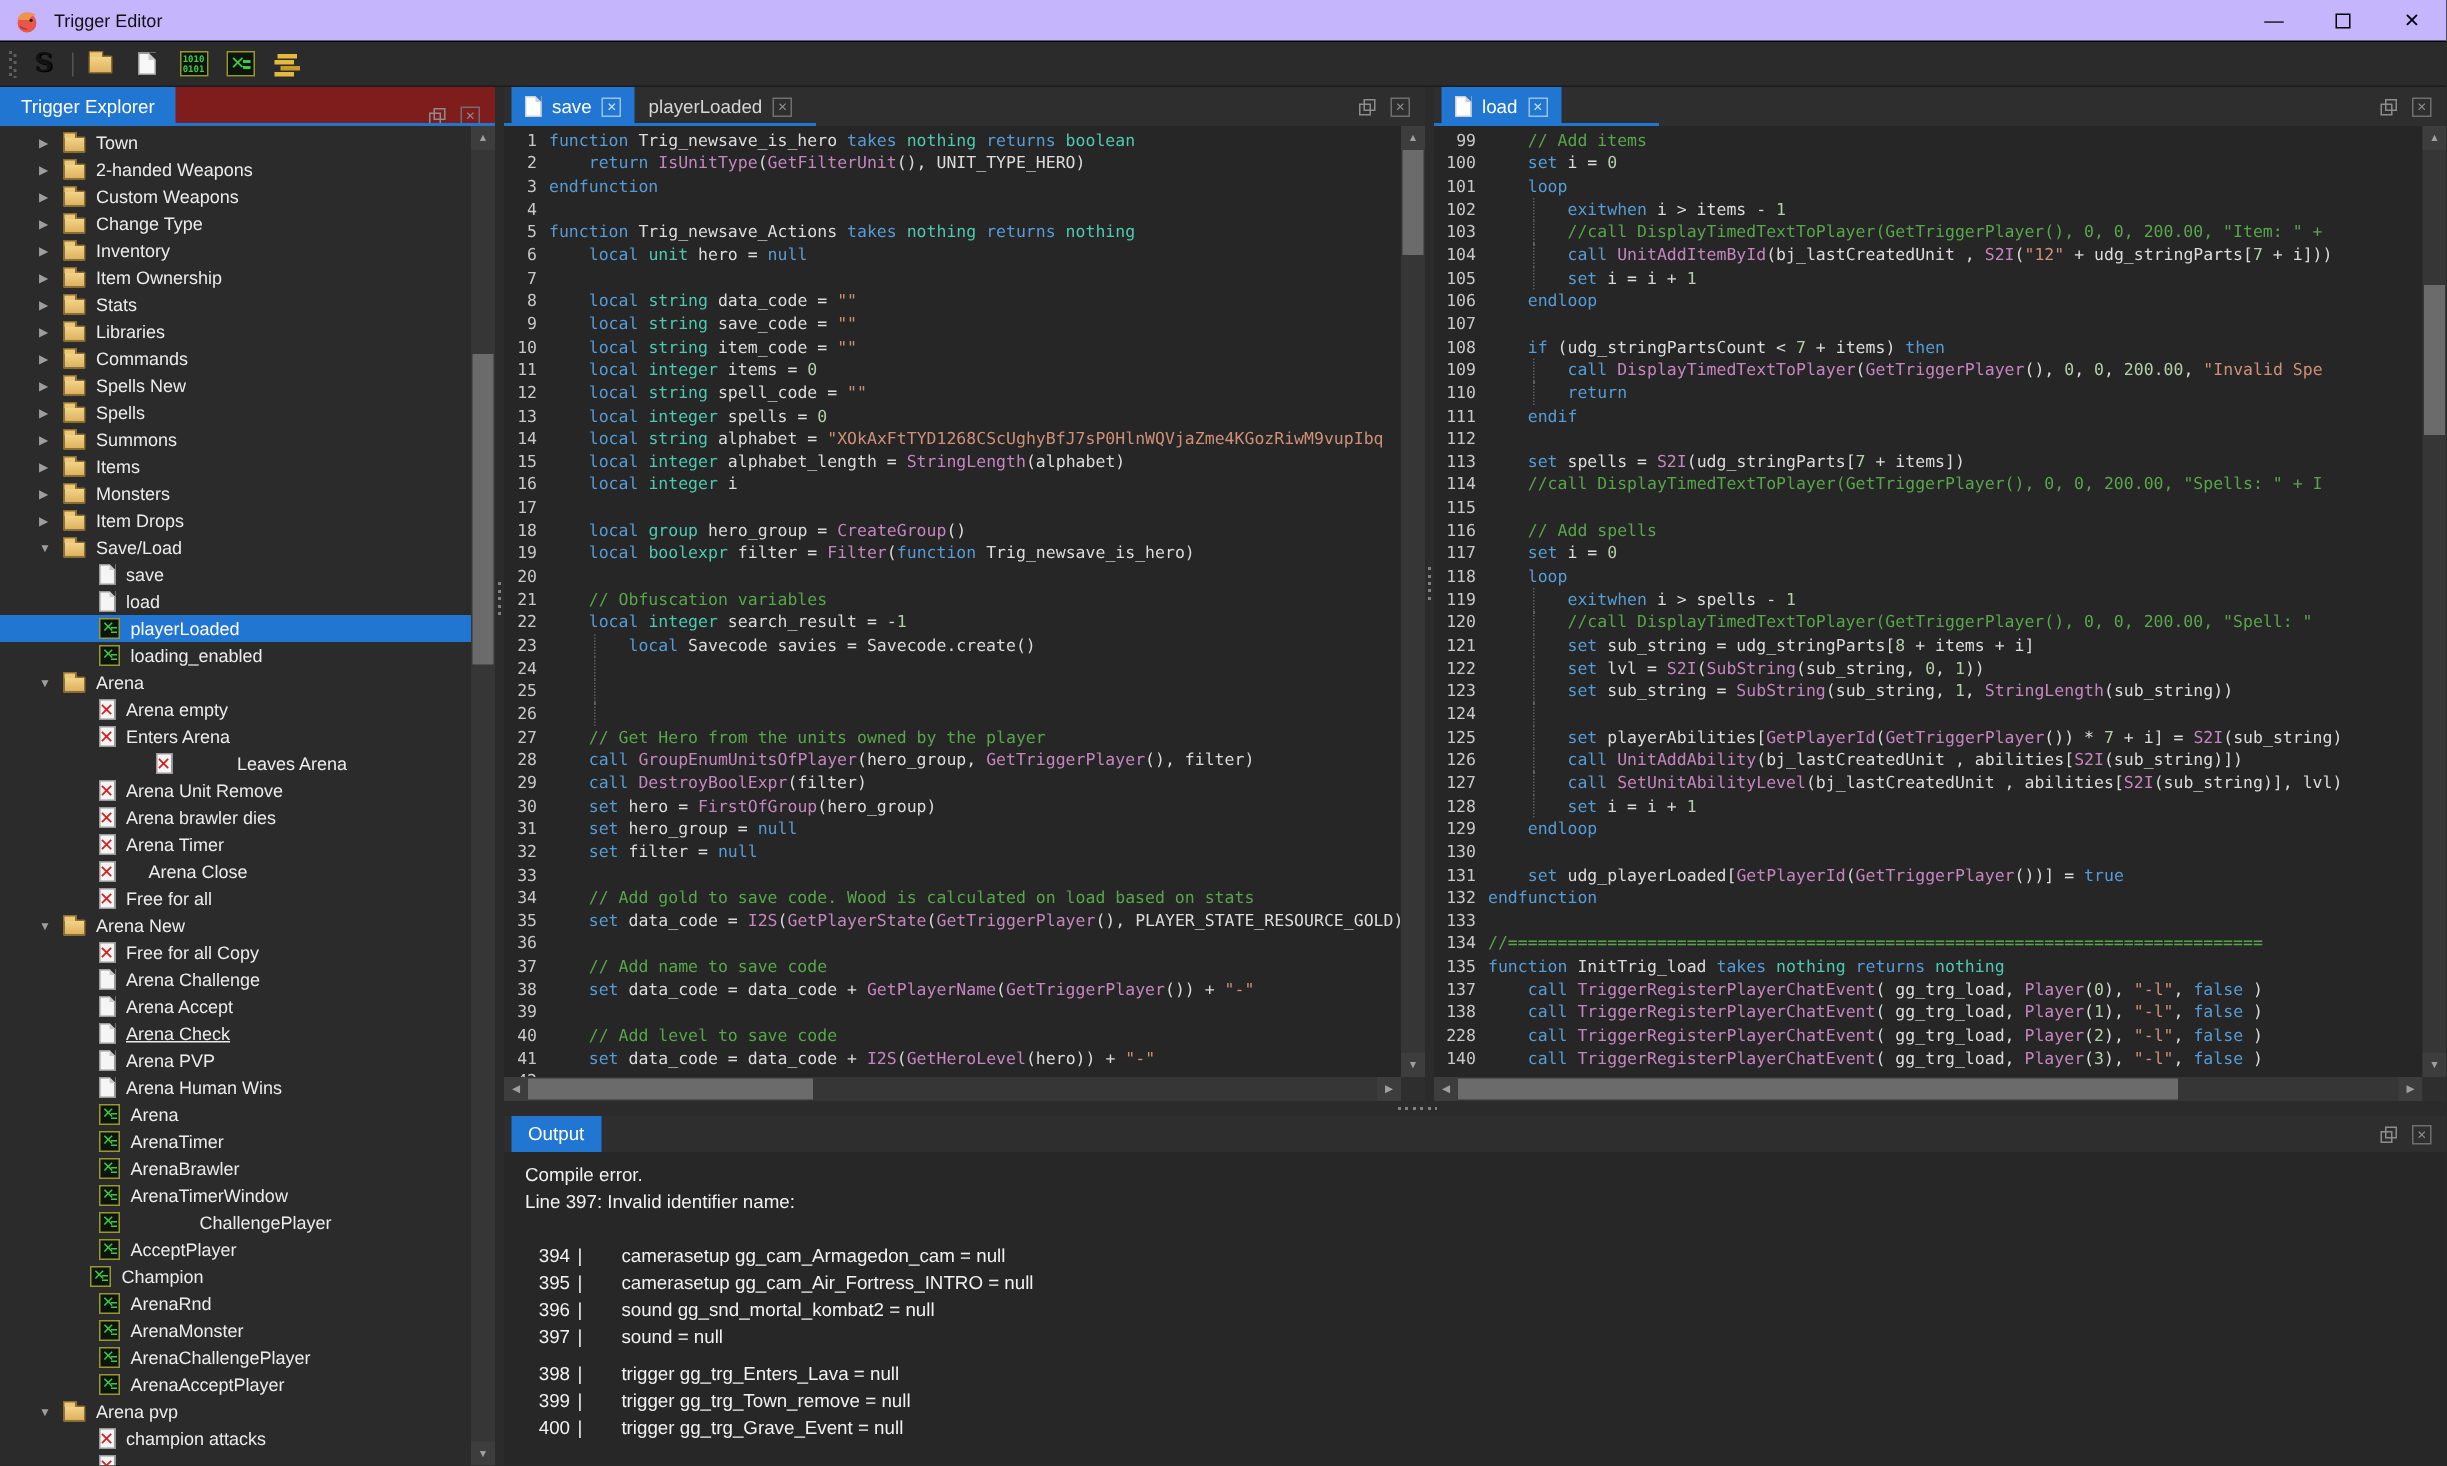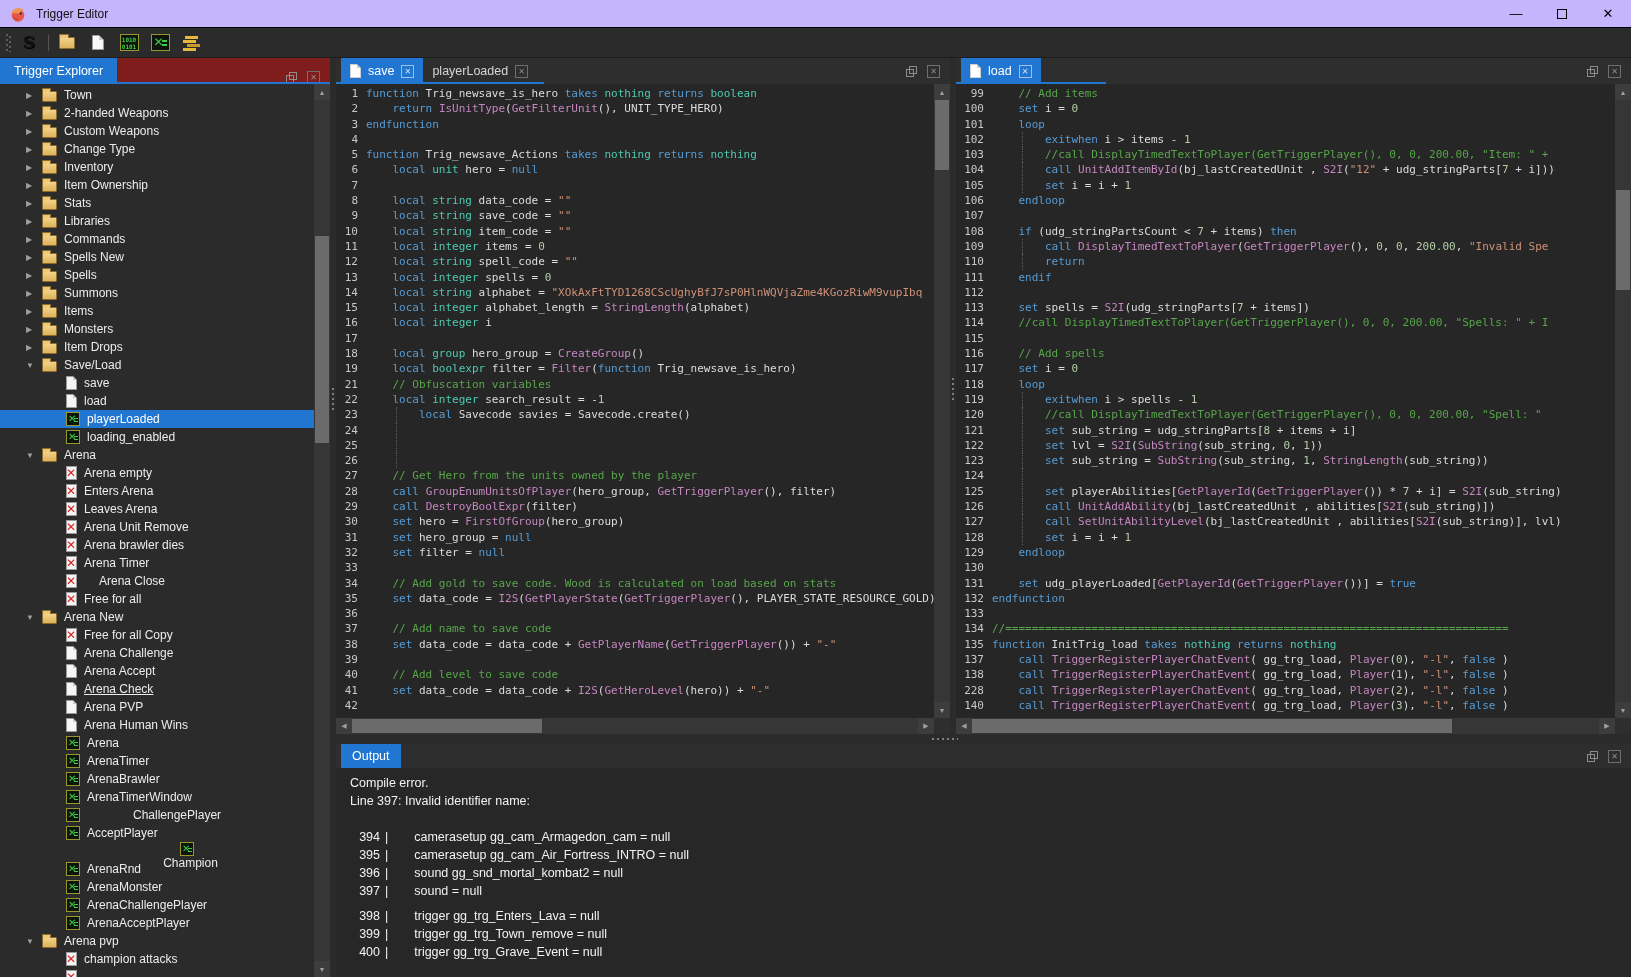--- a/index.html
+++ b/index.html
@@ -272,21 +272,21 @@
       <span class="tlabel">Arena</span>
     </div>
     <div class="trow" style="padding-left: 66px;">
       <span class="ticon xdoc"></span>
       <span class="tlabel">Arena empty</span>
     </div>
     <div class="trow" style="padding-left: 66px;">
       <span class="ticon xdoc"></span>
       <span class="tlabel">Enters Arena</span>
     </div>
-    <div class="trow" style="padding-left: 66px;">
+    <div class="trow" style="padding-left: 104px; gap: 36px;">
       <span class="ticon xdoc"></span>
       <span class="tlabel">Leaves Arena</span>
     </div>
     <div class="trow" style="padding-left: 66px;">
       <span class="ticon xdoc"></span>
       <span class="tlabel">Arena Unit Remove</span>
     </div>
     <div class="trow" style="padding-left: 66px;">
       <span class="ticon xdoc"></span>
       <span class="tlabel">Arena brawler dies</span>
@@ -349,21 +349,21 @@
       <span class="tlabel">ArenaTimerWindow</span>
     </div>
     <div class="trow" style="padding-left: 66px; gap: 46px;">
       <span class="ticon script"></span>
       <span class="tlabel">ChallengePlayer</span>
     </div>
     <div class="trow" style="padding-left: 66px;">
       <span class="ticon script"></span>
       <span class="tlabel">AcceptPlayer</span>
     </div>
-    <div class="trow" style="padding-left: 60px; flex-direction: column;">
+    <div class="trow" style="padding-left: 60px;">
       <span class="ticon script"></span>
       <span class="tlabel">Champion</span>
     </div>
     <div class="trow" style="padding-left: 66px;">
       <span class="ticon script"></span>
       <span class="tlabel">ArenaRnd</span>
     </div>
     <div class="trow" style="padding-left: 66px;">
       <span class="ticon script"></span>
       <span class="tlabel">ArenaMonster</span>
@@ -431,20 +431,21 @@
       <div class="cl"><span class="ln">10</span><span class="lt">    <span class="tok-k">local</span> <span class="tok-t">string</span> item_code = <span class="tok-s">""</span></span></div>
       <div class="cl"><span class="ln">11</span><span class="lt">    <span class="tok-k">local</span> <span class="tok-t">integer</span> items = <span class="tok-n">0</span></span></div>
       <div class="cl"><span class="ln">12</span><span class="lt">    <span class="tok-k">local</span> <span class="tok-t">string</span> spell_code = <span class="tok-s">""</span></span></div>
       <div class="cl"><span class="ln">13</span><span class="lt">    <span class="tok-k">local</span> <span class="tok-t">integer</span> spells = <span class="tok-n">0</span></span></div>
       <div class="cl"><span class="ln">14</span><span class="lt">    <span class="tok-k">local</span> <span class="tok-t">string</span> alphabet = <span class="tok-s">"XOkAxFtTYD1268CScUghyBfJ7sP0HlnWQVjaZme4KGozRiwM9vupIbq</span></span></div>
       <div class="cl"><span class="ln">15</span><span class="lt">    <span class="tok-k">local</span> <span class="tok-t">integer</span> alphabet_length = <span class="tok-f">StringLength</span>(alphabet)</span></div>
       <div class="cl"><span class="ln">16</span><span class="lt">    <span class="tok-k">local</span> <span class="tok-t">integer</span> i</span></div>
       <div class="cl"><span class="ln">17</span><span class="lt"></span></div>
       <div class="cl"><span class="ln">18</span><span class="lt">    <span class="tok-k">local</span> <span class="tok-t">group</span> hero_group = <span class="tok-f">CreateGroup</span>()</span></div>
       <div class="cl"><span class="ln">19</span><span class="lt">    <span class="tok-k">local</span> <span class="tok-t">boolexpr</span> filter = <span class="tok-f">Filter</span>(<span class="tok-k">function</span> Trig_newsave_is_hero)</span></div>
+      <div class="cl"><span class="ln">20</span><span class="lt"></span></div>
       <div class="cl"><span class="ln">21</span><span class="lt">    <span class="tok-c">// Obfuscation variables</span></span></div>
       <div class="cl"><span class="ln">22</span><span class="lt">    <span class="tok-k">local</span> <span class="tok-t">integer</span> search_result = -<span class="tok-n">1</span></span></div>
       <div class="cl"><span class="ln">23</span><span class="lt"><span class="ig"></span>        <span class="tok-k">local</span> Savecode savies = Savecode.create()</span></div>
       <div class="cl"><span class="ln">24</span><span class="lt"><span class="ig"></span>        </span></div>
       <div class="cl"><span class="ln">25</span><span class="lt"><span class="ig"></span>        </span></div>
       <div class="cl"><span class="ln">26</span><span class="lt"><span class="ig"></span>        </span></div>
       <div class="cl"><span class="ln">27</span><span class="lt">    <span class="tok-c">// Get Hero from the units owned by the player</span></span></div>
       <div class="cl"><span class="ln">28</span><span class="lt">    <span class="tok-k">call</span> <span class="tok-f">GroupEnumUnitsOfPlayer</span>(hero_group, <span class="tok-f">GetTriggerPlayer</span>(), filter)</span></div>
       <div class="cl"><span class="ln">29</span><span class="lt">    <span class="tok-k">call</span> <span class="tok-f">DestroyBoolExpr</span>(filter)</span></div>
       <div class="cl"><span class="ln">30</span><span class="lt">    <span class="tok-k">set</span> hero = <span class="tok-f">FirstOfGroup</span>(hero_group)</span></div>

